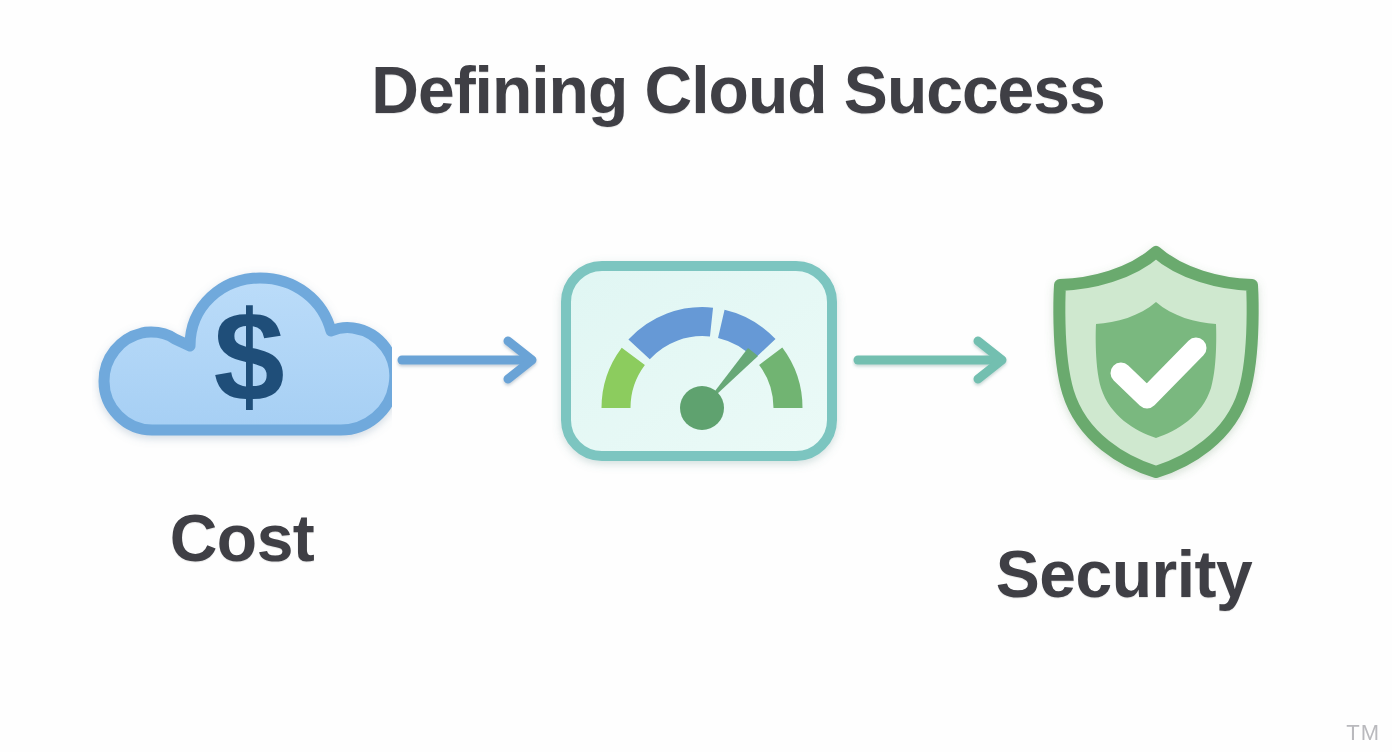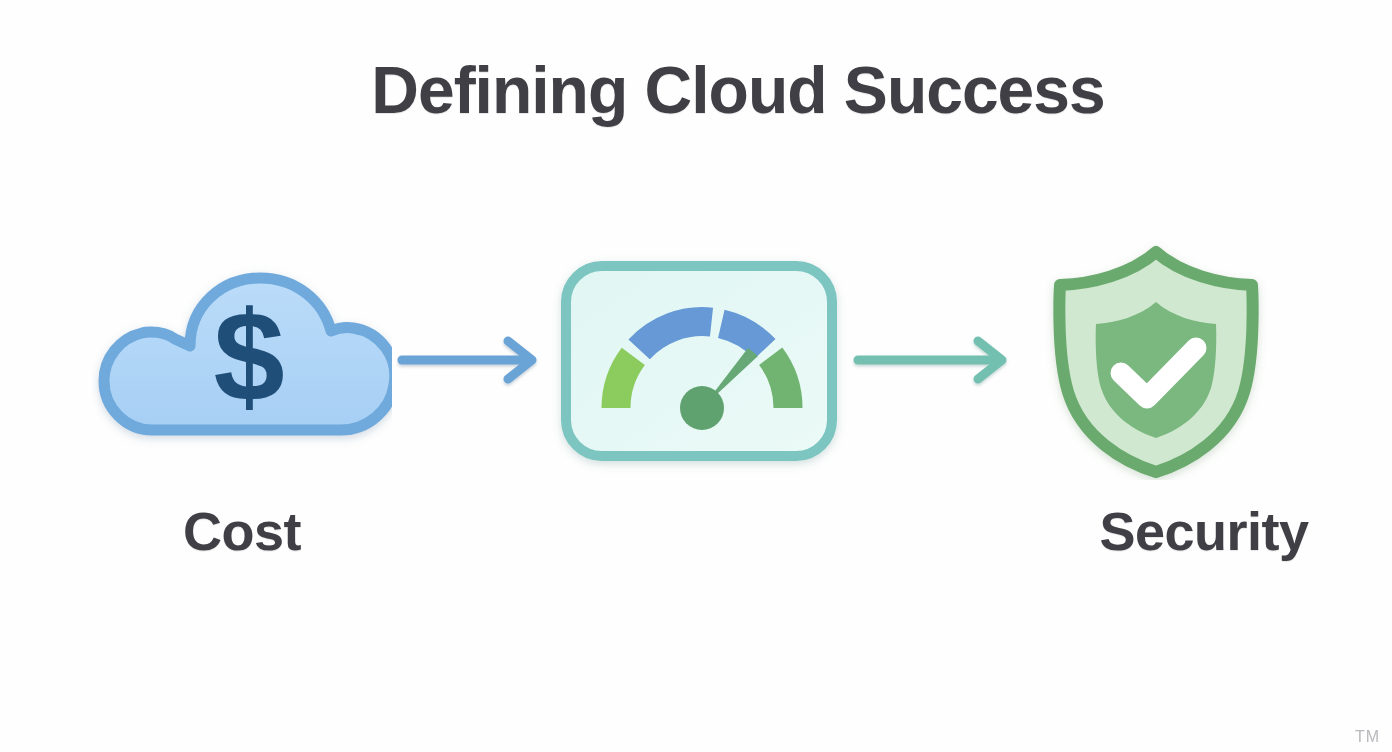--- a/index.html
+++ b/index.html
@@ -61,47 +61,47 @@
   #pillar-cost      { left: 92px;   }
   #pillar-perf      { left: 552px;  }
   #pillar-security  { left: 1006px; }
 
   
   .pillar-label {
     position: absolute;
     top: 500px;
     width: 300px;
     text-align: center;
-    font-size: 54px;
+    font-size: 66px;
     font-weight: 700;
     letter-spacing: -0.5px;
     color: #3f3f45;
     font-family: "Liberation Sans", sans-serif;
     text-shadow: 0 1px 1px rgba(0,0,0,0.10);
   }
   #label-cost     { left: 92px;   }
   #label-perf     { left: 552px;  }
-  #label-security { left: 1054px; }
+  #label-security { left: 974px; margin-top: 36px; }
 
   
   .arrow {
     position: absolute;
     top: 330px;
     width: 170px;
     height: 60px;
   }
   #arrow-1 { left: 396px; }
   #arrow-2 { left: 852px; }
 
   
   #tm-mark {
     position: absolute;
     right: 12px;
     bottom: 6px;
-    font-size: 16px;
+    font-size: 22px;
     letter-spacing: 1px;
     color: #b9b9bd;
     font-family: "Liberation Sans", sans-serif;
   }
 </style>
 </head>
 <body>
 
 <div id="slide">
 

